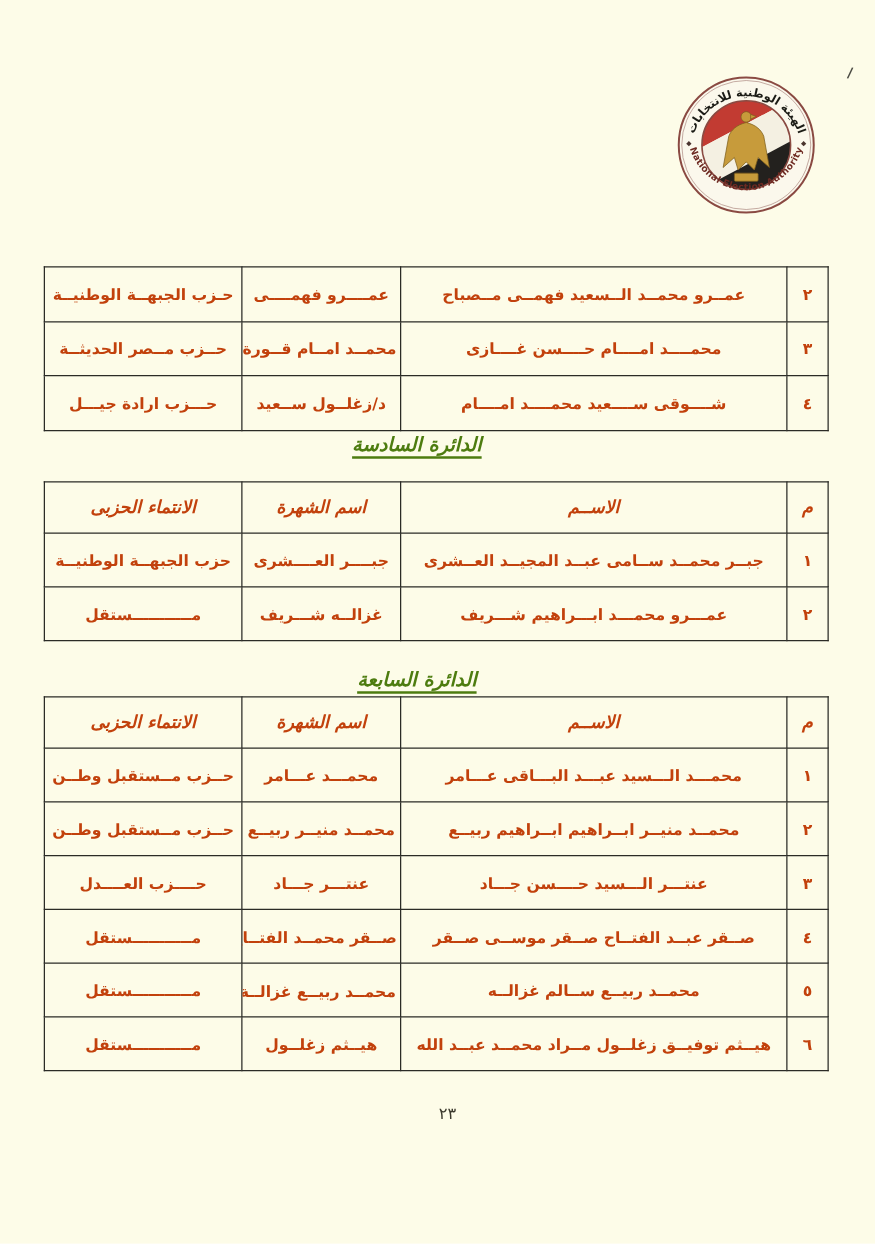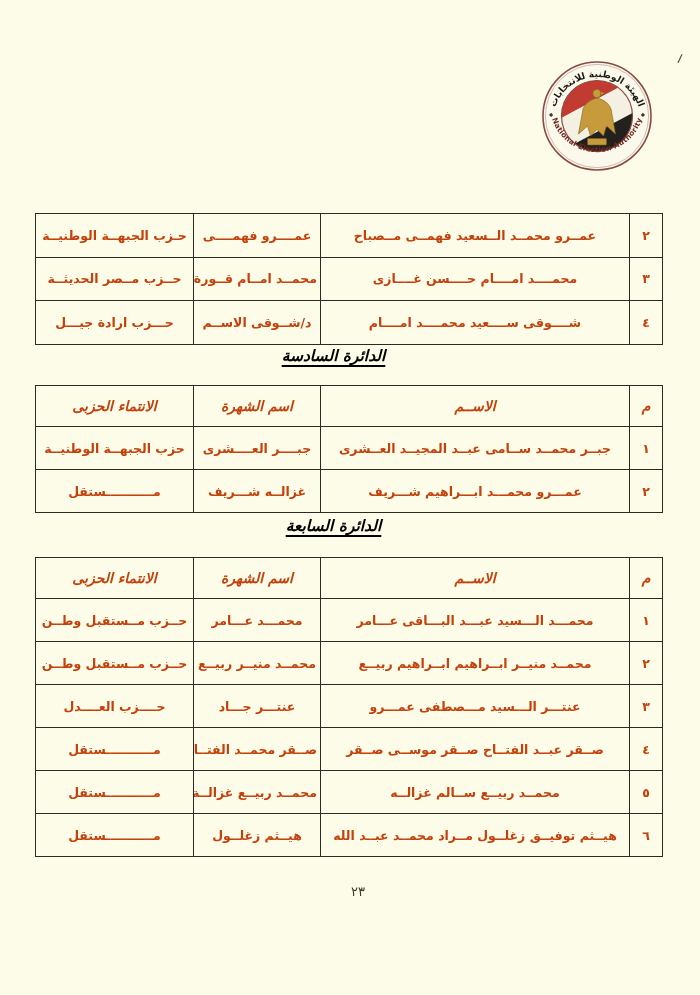--- a/index.html
+++ b/index.html
@@ -47,27 +47,27 @@
   col.w-party{width:158px;}
   #tbl-continuation{top:213px;}
   #tbl-continuation td{height:42.5px;}
   #tbl-district6{top:385px;}
   #tbl-district7{top:557px;}
   
   .section-title{
     position:absolute;left:0;width:667px;
     text-align:center;
     font-size:15.5px;font-weight:800;font-style:italic;
-    color:#000000;
+    color:#4d7c0f;
     text-decoration:underline;
     text-decoration-thickness:1.5px;
     text-underline-offset:4px;
   }
   #title-district6{top:347px;}
-  #title-district7{top:517px;}
+  #title-district7{top:535px;}
   
   .page-number{
     position:absolute;top:884px;left:0;width:716px;
     text-align:center;
     font-size:13px;color:#3c3a2e;font-weight:400;
     letter-spacing:1px;
   }
 </style>
 </head>
 <body>
@@ -126,21 +126,21 @@
       </tr>
       <tr>
         <td class="c-num">٣</td>
         <td>محمــــد امــــام حــــسن غــــازى</td>
         <td>محمــد امــام قــورة</td>
         <td>حــزب مــصر الحديثــة</td>
       </tr>
       <tr>
         <td class="c-num">٤</td>
         <td>شــــوقى ســــعيد محمــــد امــــام</td>
-        <td>د/شــوقى الاســم</td>
+        <td>د/زغلــول ســعيد</td>
         <td>حـــزب ارادة جيـــل</td>
       </tr>
     </tbody>
   </table>
 
   <div class="section-title" id="title-district6">الدائرة السادسة</div>
 
   <table class="cand" id="tbl-district6">
     <colgroup>
         <col class="w-num">
@@ -197,21 +197,21 @@
         <td>حــزب مــستقبل وطــن</td>
       </tr>
       <tr>
         <td class="c-num">٢</td>
         <td>محمــد منيــر ابــراهيم ابــراهيم ربيــع</td>
         <td>محمــد منيــر ربيــع</td>
         <td>حــزب مــستقبل وطــن</td>
       </tr>
       <tr>
         <td class="c-num">٣</td>
-        <td>عنتـــر الـــسيد مـــصطفى عمـــرو</td>
+        <td>عنتـــر الـــسيد حــــسن جـــاد</td>
         <td>عنتـــر جـــاد</td>
         <td>حــــزب العــــدل</td>
       </tr>
       <tr>
         <td class="c-num">٤</td>
         <td>صــقر عبــد الفتــاح صــقر موســى صــقر</td>
         <td>صــقر محمــد الفتــاح</td>
         <td>مـــــــــــستقل</td>
       </tr>
       <tr>

